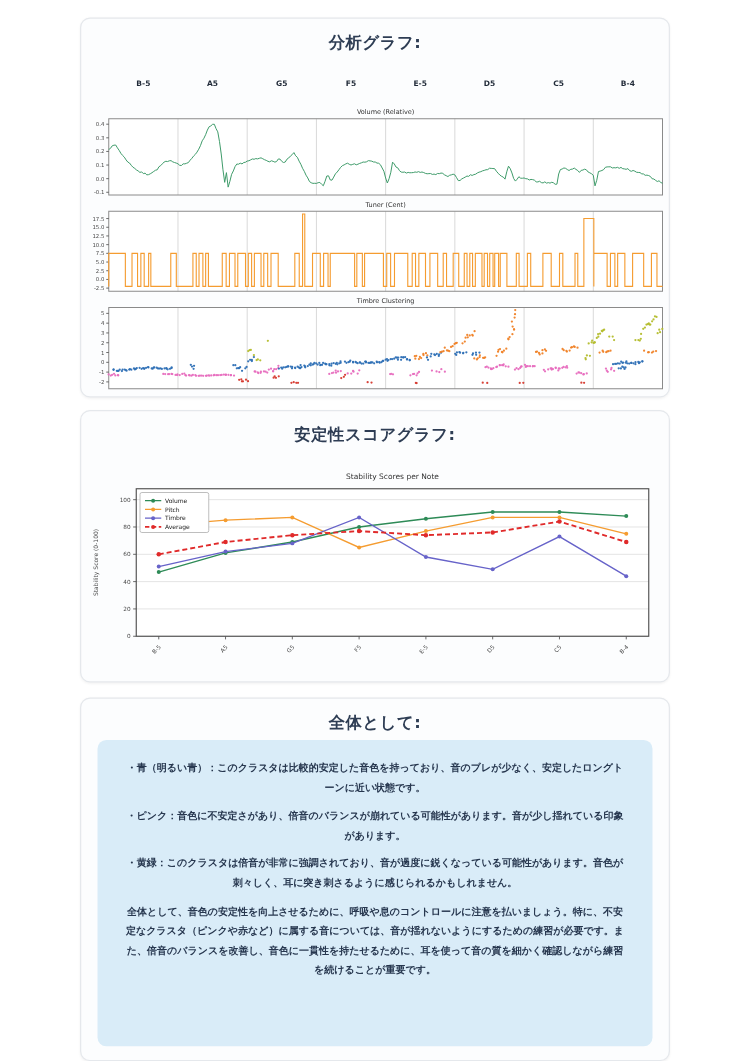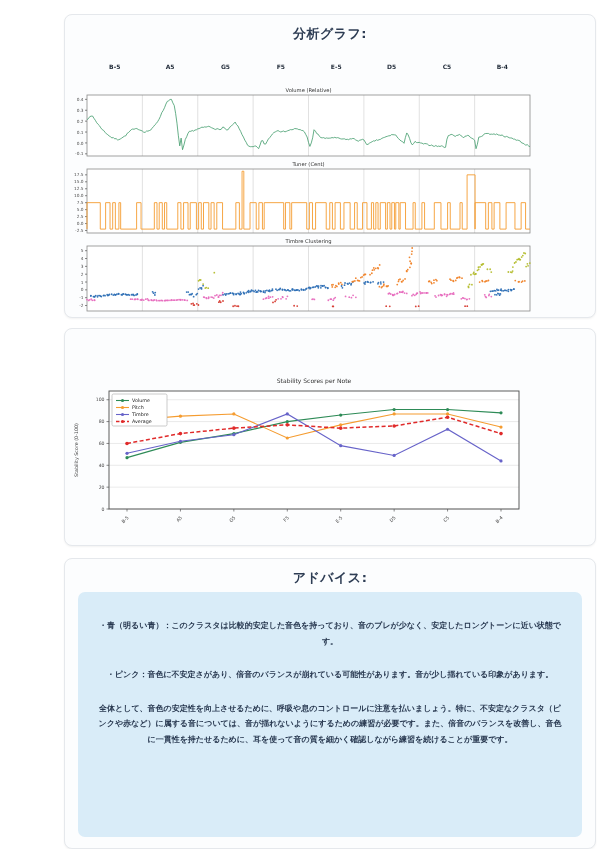--- a/index.html
+++ b/index.html
@@ -1,40 +1,40 @@
 <!DOCTYPE html>
 <html><head>
 <meta charset="utf-8">
 <style>
   html,body{margin:0;padding:0;}
   body{
     width:600px;height:849px;position:relative;background:#ffffff;
     font-family:"DejaVu Sans","Liberation Sans",sans-serif;overflow:hidden;
   }
   .card{
-    position:absolute;left:64px;width:532px;box-sizing:border-box;
+    position:absolute;left:64px;width:472px;box-sizing:border-box;
     background:#fcfdfe;border:1px solid #e5e8ec;border-radius:8px;
     box-shadow:0 1px 2px rgba(0,0,0,.05);
   }
   #card-analysis{top:14px;height:304px;}
   #card-stability{top:328px;height:218px;}
   #card-advice{top:558px;height:291px;}
   .card-title{
     text-align:center;font-size:13px;font-weight:bold;color:#2e3d54;
     margin:0;padding-top:10px;letter-spacing:.5px;
   }
   .fig{position:absolute;left:0;top:40px;}
   #advice-box{
     position:absolute;left:13px;right:13px;top:33px;bottom:11px;
     background:#d9ecf8;border-radius:7px;padding:8px 20px;box-sizing:border-box;
     overflow:hidden;
   }
   #advice-box p{
     font-size:8px;line-height:1.95;text-align:center;color:#27374f;
-    font-weight:600;margin:18px 0;
+    font-weight:600;margin:7px 0;
   }
   #advice-box p.adv-heading{margin-top:10px;}
 </style>
 </head>
 <body>
 
 <div class="card" id="card-analysis">
   <p class="card-title">分析グラフ:</p>
   <svg class="fig" id="fig-analysis" width="470" height="258" viewBox="0 0 470 258">
       <text x="49.6875" y="14" font-size="6" text-anchor="middle" fill="#1f2937" font-weight="bold">B-5</text>
@@ -649,20 +649,21 @@
       <circle cx="457.61" cy="226.22" r="0.9" fill="#f08227" opacity="0.95"></circle>
       <circle cx="459.83" cy="225.88" r="0.9" fill="#f08227" opacity="0.95"></circle>
       <circle cx="461.11" cy="211.56" r="0.9" fill="#b4bd2d" opacity="0.95"></circle>
       <circle cx="462.39" cy="208.78" r="0.9" fill="#b4bd2d" opacity="0.95"></circle>
       <circle cx="463.07" cy="210.79" r="0.9" fill="#b4bd2d" opacity="0.95"></circle>
       <circle cx="464.84" cy="208.10" r="0.9" fill="#b4bd2d" opacity="0.95"></circle>
     </svg>
 </div>
 
 <div class="card" id="card-stability">
+  <p class="card-title">安定性スコアグラフ:</p>
   <svg class="fig" id="fig-stability" width="470" height="174" viewBox="0 0 470 174">
       <text x="249" y="14" font-size="6" text-anchor="middle" fill="#333">Stability Scores per Note</text>
       <rect x="44" y="22" width="410" height="118" fill="#ffffff"></rect>
       <line x1="44" y1="140" x2="454" y2="140" stroke="#e4e4e4" stroke-width="0.8"></line>
       <line x1="41.5" y1="140" x2="44" y2="140" stroke="#555" stroke-width="0.7"></line>
       <text x="39.5" y="141.7" font-size="4.6" text-anchor="end" fill="#4a4a4a">0</text>
       <line x1="44" y1="118.14814814814815" x2="454" y2="118.14814814814815" stroke="#e4e4e4" stroke-width="0.8"></line>
       <line x1="41.5" y1="118.14814814814815" x2="44" y2="118.14814814814815" stroke="#555" stroke-width="0.7"></line>
       <text x="39.5" y="119.84814814814816" font-size="4.6" text-anchor="end" fill="#4a4a4a">20</text>
       <line x1="44" y1="96.2962962962963" x2="454" y2="96.2962962962963" stroke="#e4e4e4" stroke-width="0.8"></line>
@@ -741,19 +742,20 @@
       <line x1="51" y1="45.5" x2="64" y2="45.5" stroke="#6763c9" stroke-width="1.1"></line>
       <circle cx="57.5" cy="45.5" r="1.6" fill="#6763c9"></circle>
       <text x="67" y="47.3" font-size="4.8" text-anchor="start" fill="#222">Timbre</text>
       <line x1="51" y1="52.5" x2="64" y2="52.5" stroke="#e02a2a" stroke-width="1.5" stroke-dasharray="3.5 2"></line>
       <circle cx="57.5" cy="52.5" r="1.6" fill="#e02a2a"></circle>
       <text x="67" y="54.3" font-size="4.8" text-anchor="start" fill="#222">Average</text>
     </svg>
 </div>
 
 <div class="card" id="card-advice">
-  <p class="card-title">アドバイス:</p>
+  <p class="card-title">全体として:</p>
   <div id="advice-box">
     <p>・青（明るい青）：このクラスタは比較的安定した音色を持っており、音のブレが少なく、安定したロングトーンに近い状態です。</p>
     <p>・ピンク：音色に不安定さがあり、倍音のバランスが崩れている可能性があります。音が少し揺れている印象があります。</p>
+    <p>・黄緑：このクラスタは倍音が非常に強調されており、音が過度に鋭くなっている可能性があります。音色が刺々しく、耳に突き刺さるように感じられるかもしれません。</p>
     <p>全体として、音色の安定性を向上させるために、呼吸や息のコントロールに注意を払いましょう。特に、不安定なクラスタ（ピンクや赤など）に属する音については、音が揺れないようにするための練習が必要です。また、倍音のバランスを改善し、音色に一貫性を持たせるために、耳を使って音の質を細かく確認しながら練習を続けることが重要です。</p>
   </div>
 </div>
 
 </body></html>

